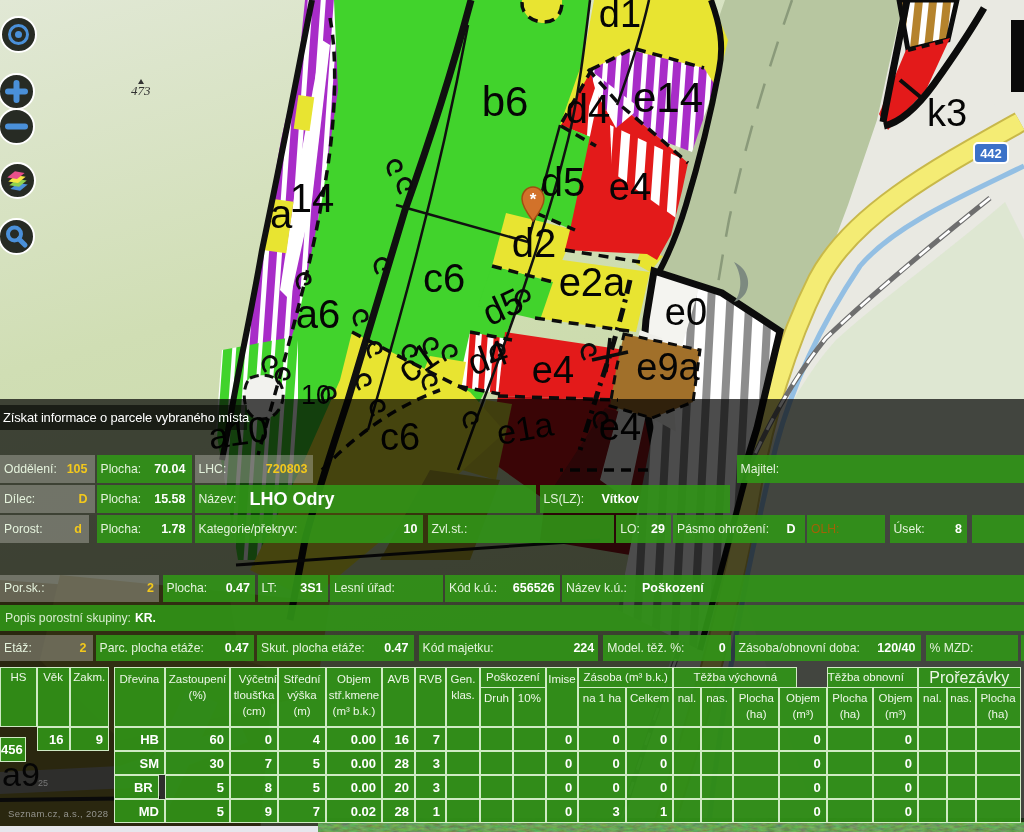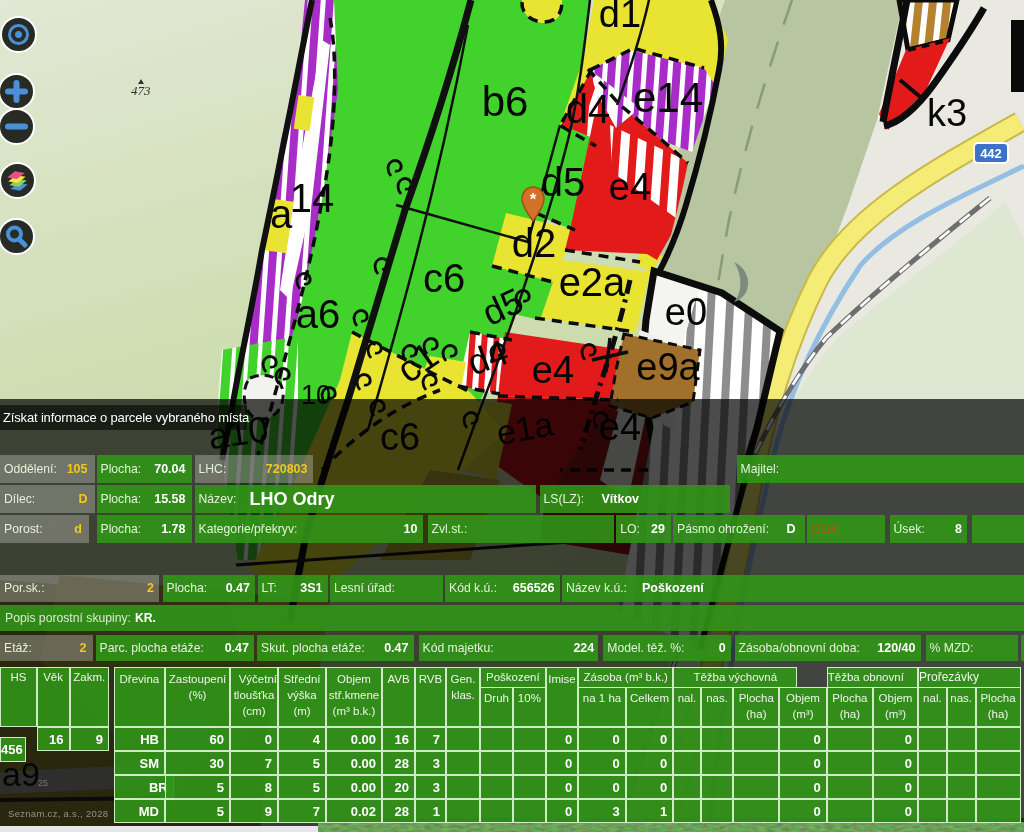--- a/index.html
+++ b/index.html
@@ -448,21 +448,21 @@
         <div style="color:#eef7e8;font-size:11.5px;text-align:center;line-height:16px;white-space:nowrap">(ha)</div>
       </div>
     </div>
 <div style="position:absolute;left:873px;top:686.5px;width:45px;height:40.0px;background:rgba(49,149,23,0.90);border:1px solid rgba(225,245,215,0.9);box-sizing:border-box;">
       <div style="margin-top:2px">
         <div style="color:#eef7e8;font-size:11.5px;text-align:center;line-height:16px;white-space:nowrap">Objem</div>
         <div style="color:#eef7e8;font-size:11.5px;text-align:center;line-height:16px;white-space:nowrap">(m³)</div>
       </div>
     </div>
 <div style="position:absolute;left:918px;top:666.5px;width:102.5px;height:21.0px;background:rgba(49,149,23,0.90);border:1px solid rgba(225,245,215,0.9);box-sizing:border-box;">
-      <div style="color:#eef7e8;font-size:12px;line-height:19.0px;white-space:nowrap">Prořezávky</div>
+      <div style="color:#eef7e8;font-size:16px;text-align:center;line-height:19.0px;white-space:nowrap">Prořezávky</div>
     </div>
 <div style="position:absolute;left:918px;top:686.5px;width:28.75px;height:40.0px;background:rgba(49,149,23,0.90);border:1px solid rgba(225,245,215,0.9);box-sizing:border-box;">
       <div style="margin-top:2px">
         <div style="color:#eef7e8;font-size:11.5px;text-align:center;line-height:16px;white-space:nowrap">nal.</div>
       </div>
     </div>
 <div style="position:absolute;left:946.75px;top:686.5px;width:28.75px;height:40.0px;background:rgba(49,149,23,0.90);border:1px solid rgba(225,245,215,0.9);box-sizing:border-box;">
       <div style="margin-top:2px">
         <div style="color:#eef7e8;font-size:11.5px;text-align:center;line-height:16px;white-space:nowrap">nas.</div>
       </div>
@@ -558,21 +558,21 @@
 <div style="position:absolute;left:779.25px;top:750.5px;width:47.5px;height:24.0px;background:rgba(49,149,23,0.90);border:1px solid rgba(225,245,215,0.9);box-sizing:border-box;">
       <div style="color:#fff;font-weight:bold;font-size:13px;text-align:right;padding-right:5px;line-height:23.0px">0</div>
     </div>
 <div style="position:absolute;left:826.75px;top:750.5px;width:46.25px;height:24.0px;background:rgba(49,149,23,0.90);border:1px solid rgba(225,245,215,0.9);box-sizing:border-box;"></div>
 <div style="position:absolute;left:873px;top:750.5px;width:45px;height:24.0px;background:rgba(49,149,23,0.90);border:1px solid rgba(225,245,215,0.9);box-sizing:border-box;">
       <div style="color:#fff;font-weight:bold;font-size:13px;text-align:right;padding-right:5px;line-height:23.0px">0</div>
     </div>
 <div style="position:absolute;left:918px;top:750.5px;width:28.75px;height:24.0px;background:rgba(49,149,23,0.90);border:1px solid rgba(225,245,215,0.9);box-sizing:border-box;"></div>
 <div style="position:absolute;left:946.75px;top:750.5px;width:28.75px;height:24.0px;background:rgba(49,149,23,0.90);border:1px solid rgba(225,245,215,0.9);box-sizing:border-box;"></div>
 <div style="position:absolute;left:975.5px;top:750.5px;width:45.0px;height:24.0px;background:rgba(49,149,23,0.90);border:1px solid rgba(225,245,215,0.9);box-sizing:border-box;"></div>
-<div style="position:absolute;left:113.75px;top:774.5px;width:60px;height:24.0px;background:rgba(49,149,23,0.90);border:1px solid rgba(225,245,215,0.9);box-sizing:border-box;">
+<div style="position:absolute;left:113.75px;top:774.5px;width:45px;height:24.0px;background:rgba(49,149,23,0.90);border:1px solid rgba(225,245,215,0.9);box-sizing:border-box;">
       <div style="color:#fff;font-weight:bold;font-size:13px;text-align:right;padding-right:5px;line-height:23.0px">BR</div>
     </div>
 <div style="position:absolute;left:165px;top:774.5px;width:65px;height:24.0px;background:rgba(49,149,23,0.90);border:1px solid rgba(225,245,215,0.9);box-sizing:border-box;">
       <div style="color:#fff;font-weight:bold;font-size:13px;text-align:right;padding-right:5px;line-height:23.0px">5</div>
     </div>
 <div style="position:absolute;left:230px;top:774.5px;width:48px;height:24.0px;background:rgba(49,149,23,0.90);border:1px solid rgba(225,245,215,0.9);box-sizing:border-box;">
       <div style="color:#fff;font-weight:bold;font-size:13px;text-align:right;padding-right:5px;line-height:23.0px">8</div>
     </div>
 <div style="position:absolute;left:278px;top:774.5px;width:48px;height:24.0px;background:rgba(49,149,23,0.90);border:1px solid rgba(225,245,215,0.9);box-sizing:border-box;">
       <div style="color:#fff;font-weight:bold;font-size:13px;text-align:right;padding-right:5px;line-height:23.0px">5</div>

